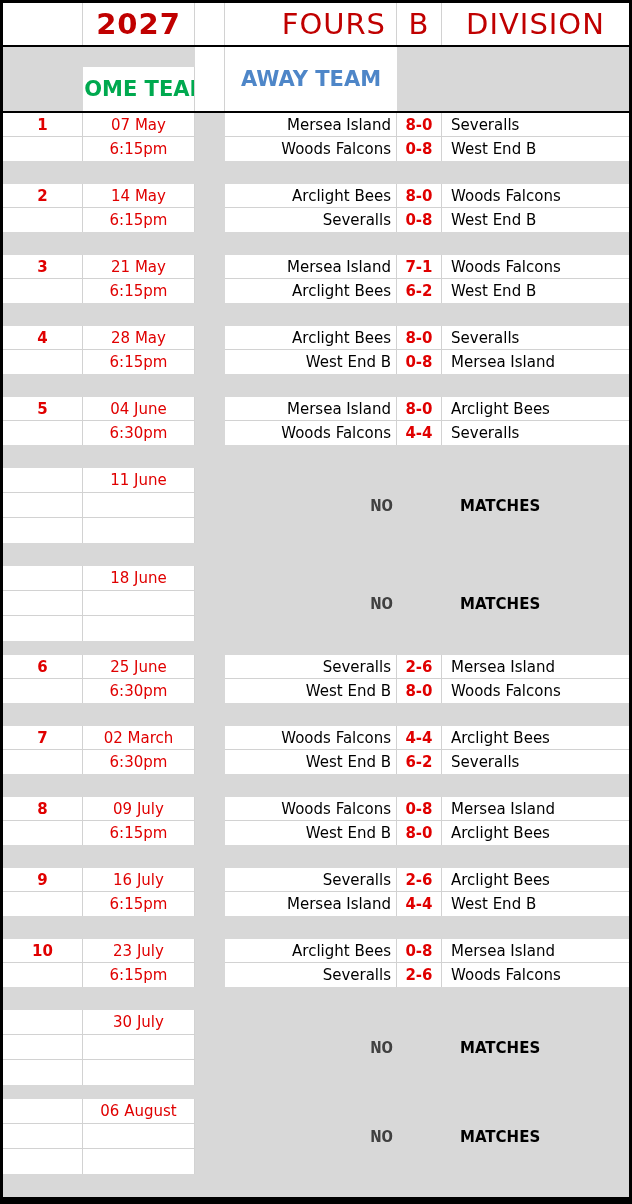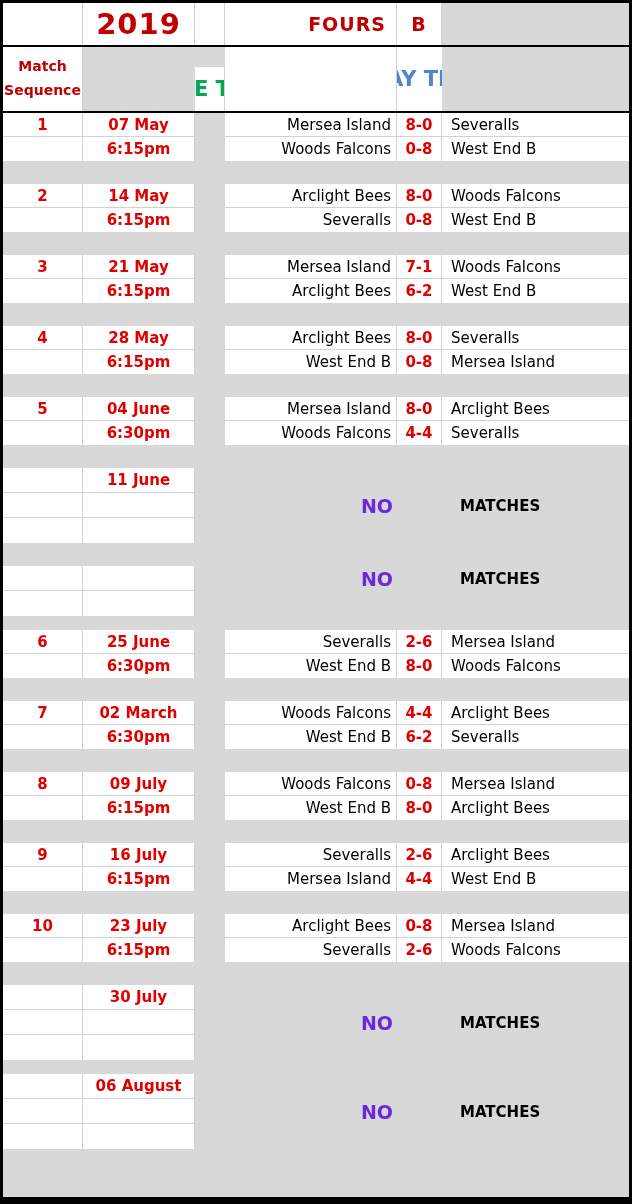--- a/index.html
+++ b/index.html
@@ -19,52 +19,49 @@
   .bB{border-bottom:1px solid #D2D2D2;}
   .h-title{height:44px;border-bottom:2px solid #000;}
   .h-header{height:66px;border-bottom:2px solid #000;}
   .h-data{height:24px;}
   .h-nm{height:25px;}
   .gap{height:23px;}
   .gap-sm{height:14px;}
   .filler{height:23px;}
   
   .t-year{color:#C00000;font-weight:bold;font-size:29px;letter-spacing:1px;}
-  .t-div{color:#C00000;font-weight:bold;font-size:19px;letter-spacing:1px;}
+  .t-div{color:#C00000;font-weight:normal;font-size:29px;letter-spacing:1px;}
   .t-fours{justify-content:flex-end;padding-right:10px;}
   .t-matchseq{color:#C00000;font-weight:bold;font-size:14px;line-height:1.7;flex-direction:column;justify-content:center;}
   .t-date-hdr{color:#C00000;font-weight:bold;font-size:24px;letter-spacing:1px;}
   .t-home-hdr{color:#00A94F;font-weight:bold;font-size:21px;margin-top:20px;}
   .t-away-hdr{color:#4E86C8;font-weight:bold;font-size:21px;}
   .seqnum{color:#E00000;font-weight:bold;font-size:15px;}
-  .datetxt{color:#E00000;font-weight:bold;font-size:15px;}
+  .datetxt{color:#E00000;font-weight:normal;font-size:15px;}
   .team{font-size:15px;color:#000;justify-content:flex-end;padding-right:5px;}
   .team-a{font-size:15px;color:#000;justify-content:flex-start;padding-left:9px;}
   .score{color:#E00000;font-weight:bold;font-size:15px;}
-  .nm-no{font-weight:bold;font-size:19px;color:#6d28d9;justify-content:flex-end;padding-right:4px;}
+  .nm-no{font-weight:bold;font-size:19px;color:#404040;justify-content:flex-end;padding-right:4px;font-family:Liberation Mono, monospace;}
   .nm-matches{font-weight:bold;font-size:15px;color:#000;justify-content:flex-start;padding-left:18px;}
 </style>
 </head>
 <body>
 
 <div id="sheet">
 
   <div class="row h-title">
     <div class="cell w bR"></div>
-    <div class="cell w bR t-year">2019</div>
+    <div class="cell w bR t-year">2027</div>
     <div class="cell w bR"></div>
     <div class="cell w bR t-div t-fours">FOURS</div>
     <div class="cell w bR t-div">B</div>
+    <div class="cell w t-div">DIVISION</div>
   </div>
 
   <div class="row h-header">
-    <div class="cell w bR t-matchseq">
-      <span>Match</span>
-      <span>Sequence</span>
-    </div>
     <div class="cell"></div>
     <div class="cell w bR t-home-hdr">HOME TEAM</div>
     <div class="cell w bR"></div>
     <div class="cell w t-away-hdr">AWAY TEAM</div>
   </div>
 
   <div>
     <div class="row h-data">
       <div class="cell w bR bB seqnum">1</div>
       <div class="cell w bR bB datetxt">07 May</div>
@@ -180,20 +177,24 @@
     <div class="row h-nm">
       <div class="cell w bR"></div>
       <div class="cell w bR"></div>
     </div>
   </div>
   <div class="gap"></div>
 
   <div>
     <div class="row h-nm">
       <div class="cell w bR bB"></div>
+      <div class="cell w bR bB datetxt">18 June</div>
+    </div>
+    <div class="row h-nm">
+      <div class="cell w bR bB"></div>
       <div class="cell w bR bB"></div>
       <div class="cell"></div>
       <div class="cell nm-no">NO</div>
       <div class="cell"></div>
       <div class="cell nm-matches">MATCHES</div>
     </div>
     <div class="row h-nm">
       <div class="cell w bR"></div>
       <div class="cell w bR"></div>
     </div>

